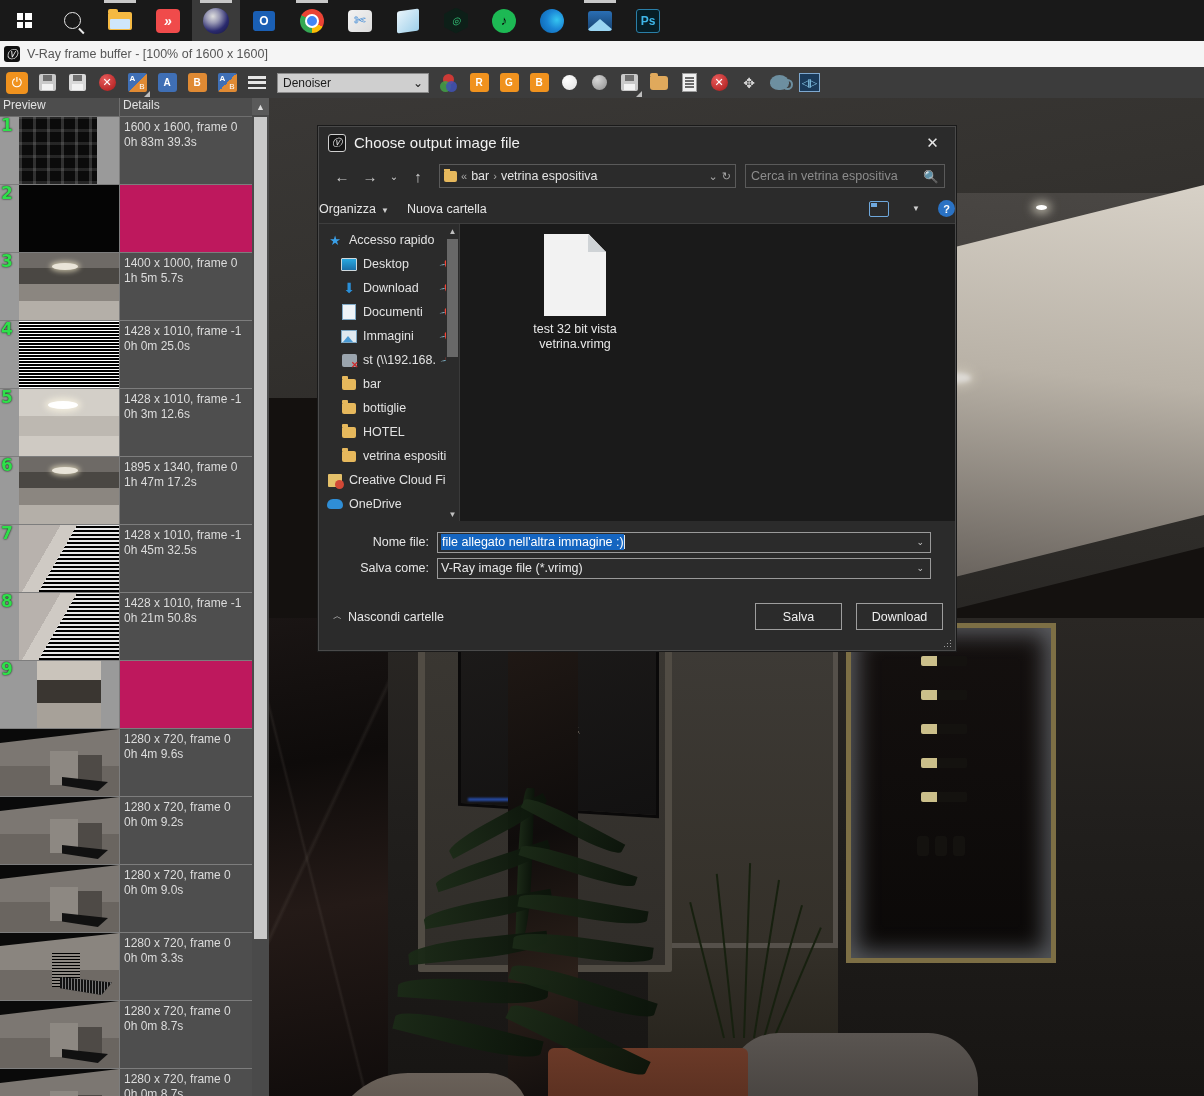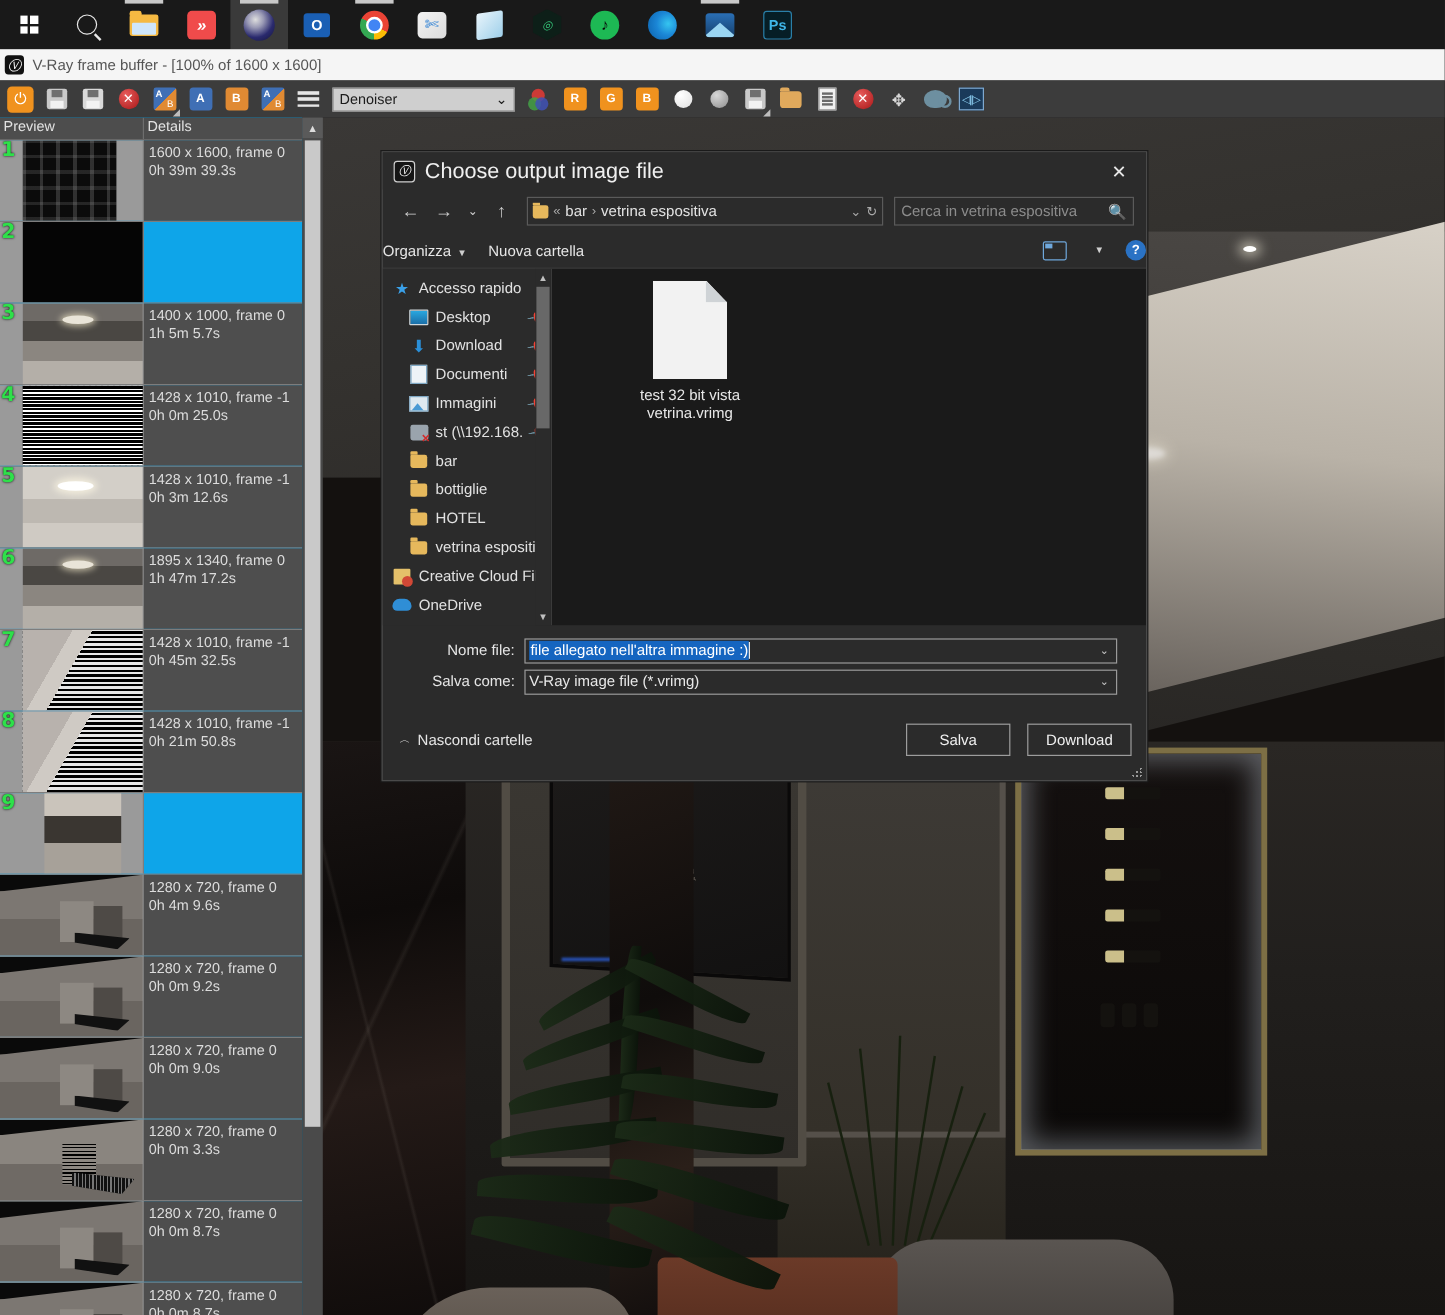--- a/index.html
+++ b/index.html
@@ -131,38 +131,38 @@
   .clip{width:13px;height:17px;background:#f1f1f1;border:1px solid #9b9b9b;position:relative;}
   .clip:after{content:"";position:absolute;left:2px;top:3px;right:2px;height:1.5px;background:#6a6a6a;box-shadow:0 3px 0 #6a6a6a,0 6px 0 #6a6a6a,0 9px 0 #6a6a6a;}
   .xred{width:17px;height:17px;border-radius:50%;background:radial-gradient(circle at 35% 30%,#e85b5b,#a81717);color:#fff;font-size:11px;display:flex;align-items:center;justify-content:center;}
   .move{width:17px;height:17px;color:#d7d7d7;font-size:14px;display:flex;align-items:center;justify-content:center;}
   .teapot{width:19px;height:15px;background:#6d8fa0;border-radius:50% 50% 45% 45%;position:relative;}
   .teapot:after{content:"";position:absolute;right:-4px;top:4px;width:7px;height:7px;border:2px solid #6d8fa0;border-radius:50%;}
   .hist{width:19px;height:17px;background:#1a3a5a;border:1px solid #7ea8cf;display:flex;align-items:center;justify-content:center;color:#8fd2f5;font-size:9px;letter-spacing:-1px;}
   .cornerTri{position:absolute;right:0;bottom:-1px;width:0;height:0;border-left:6px solid transparent;border-bottom:6px solid #bdbdbd;}
 
   
-  .fb-list{position:absolute;left:0;top:98px;width:252px;height:998px;background:#0ea5e9;overflow:hidden;}
+  .fb-list{position:absolute;left:0;top:98px;width:252px;height:998px;background:#be185d;overflow:hidden;}
   .fb-head{display:flex;height:18px;background:#4d4d4d;border-bottom:1px solid #6e6e6e;}
   .fb-head .c1{width:120px;padding-left:3px;color:#e2e2e2;font-size:12px;border-right:1px solid #6e6e6e;box-sizing:border-box;}
   .fb-head .c2{flex:1;padding-left:3px;color:#e2e2e2;font-size:12px;box-sizing:border-box;}
   .fb-row{display:flex;height:67px;border-bottom:1px solid #7d7d7d;position:relative;}
   .fb-prev{width:120px;height:100%;background:#9a9a9a;position:relative;overflow:hidden;border-right:1px solid #7d7d7d;box-sizing:border-box;}
   .fb-num{position:absolute;left:1px;top:-2px;color:#2ee04a;font-size:17px;font-weight:bold;z-index:3;text-shadow:0 0 2px #000;font-family:"DejaVu Sans",sans-serif;}
   .fb-thumb{position:absolute;top:0;bottom:0;left:0;right:0;}
   .fb-det{flex:1;background:#4e4e4e;color:#dcdcdc;font-size:12px;line-height:14.5px;padding:3px 0 0 4px;box-sizing:border-box;}
   .fb-scroll{position:absolute;left:252px;top:98px;width:17px;height:998px;background:#4a4a4a;}
   .fb-scroll .up{height:17px;background:#5a5a5a;color:#ddd;display:flex;align-items:center;justify-content:center;font-size:9px;}
   .fb-thumbbar{position:absolute;left:2px;top:19px;width:13px;height:822px;background:#c9c9c9;}
 
   
   .dlg{position:absolute;left:318px;top:126px;width:636px;height:523px;background:#2b2b2b;border:1px solid #4a4a4a;box-shadow:0 0 0 1px #1a1a1a;}
   .dlg-title{height:31px;display:flex;align-items:center;background:#2b2b2b;}
   .dlg-ico{width:16px;height:16px;margin:0 8px 0 9px;border-radius:3px;background:#151515;border:1px solid #cfcfcf;display:flex;align-items:center;justify-content:center;color:#fff;font-size:10px;font-family:"Liberation Serif",serif;font-style:italic;}
-  .dlg-title .t{color:#f0f0f0;font-size:18px;flex:1;}
+  .dlg-title .t{color:#f0f0f0;font-size:15px;flex:1;}
   .dlg-close{width:45px;height:31px;display:flex;align-items:center;justify-content:center;color:#e8e8e8;font-size:15px;}
   .nav{height:36px;display:flex;align-items:center;padding:0 10px;box-sizing:border-box;gap:2px;}
   .navbtn{width:26px;height:24px;display:flex;align-items:center;justify-content:center;color:#cfcfcf;font-size:15px;}
   .navbtn.sm{width:18px;font-size:10px;}
   .crumbbar{flex:1;height:24px;margin-left:6px;background:#2b2b2b;border:1px solid #5a5a5a;display:flex;align-items:center;padding:0 4px;box-sizing:border-box;gap:4px;color:#e3e3e3;font-size:12.5px;}
   .crumbbar .fi{width:13px;height:11px;background:#e6b85c;border-radius:1px 2px 2px 2px;position:relative;}
   .crumbbar .fi:before{content:"";position:absolute;left:0;top:-2px;width:6px;height:2px;background:#e6b85c;}
   .crumbbar .sep{color:#a9a9a9;font-size:11px;}
   .crumbbar .spacer{flex:1;}
   .searchbox{width:200px;height:24px;margin-left:7px;background:#2b2b2b;border:1px solid #5a5a5a;display:flex;align-items:center;padding:0 5px;box-sizing:border-box;color:#8c8c8c;font-size:12.5px;}
@@ -451,21 +451,21 @@
       <div class="c2">Details</div>
     </div>
     <div id="fbrows">
         <div class="fb-row">
           <div class="fb-prev">
             <div class="fb-thumb" style="left:19px;right:22px;background:#0b0b0b;background-image:repeating-linear-gradient(90deg,rgba(200,200,200,.20) 0 3px,transparent 3px 14px),repeating-linear-gradient(0deg,rgba(200,200,200,.14) 0 3px,transparent 3px 13px);"></div>
             <span class="fb-num">1</span>
           </div>
           <div class="fb-det">
             <div>1600 x 1600, frame 0</div>
-            <div>0h 39m 39.3s</div>
+            <div>0h 83m 39.3s</div>
           </div>
         </div>
         <div class="fb-row">
           <div class="fb-prev">
             <div class="fb-thumb" style="left:19px;right:0;background:#050505;"></div>
             <span class="fb-num">2</span>
           </div>
         </div>
         <div class="fb-row">
           <div class="fb-prev">

